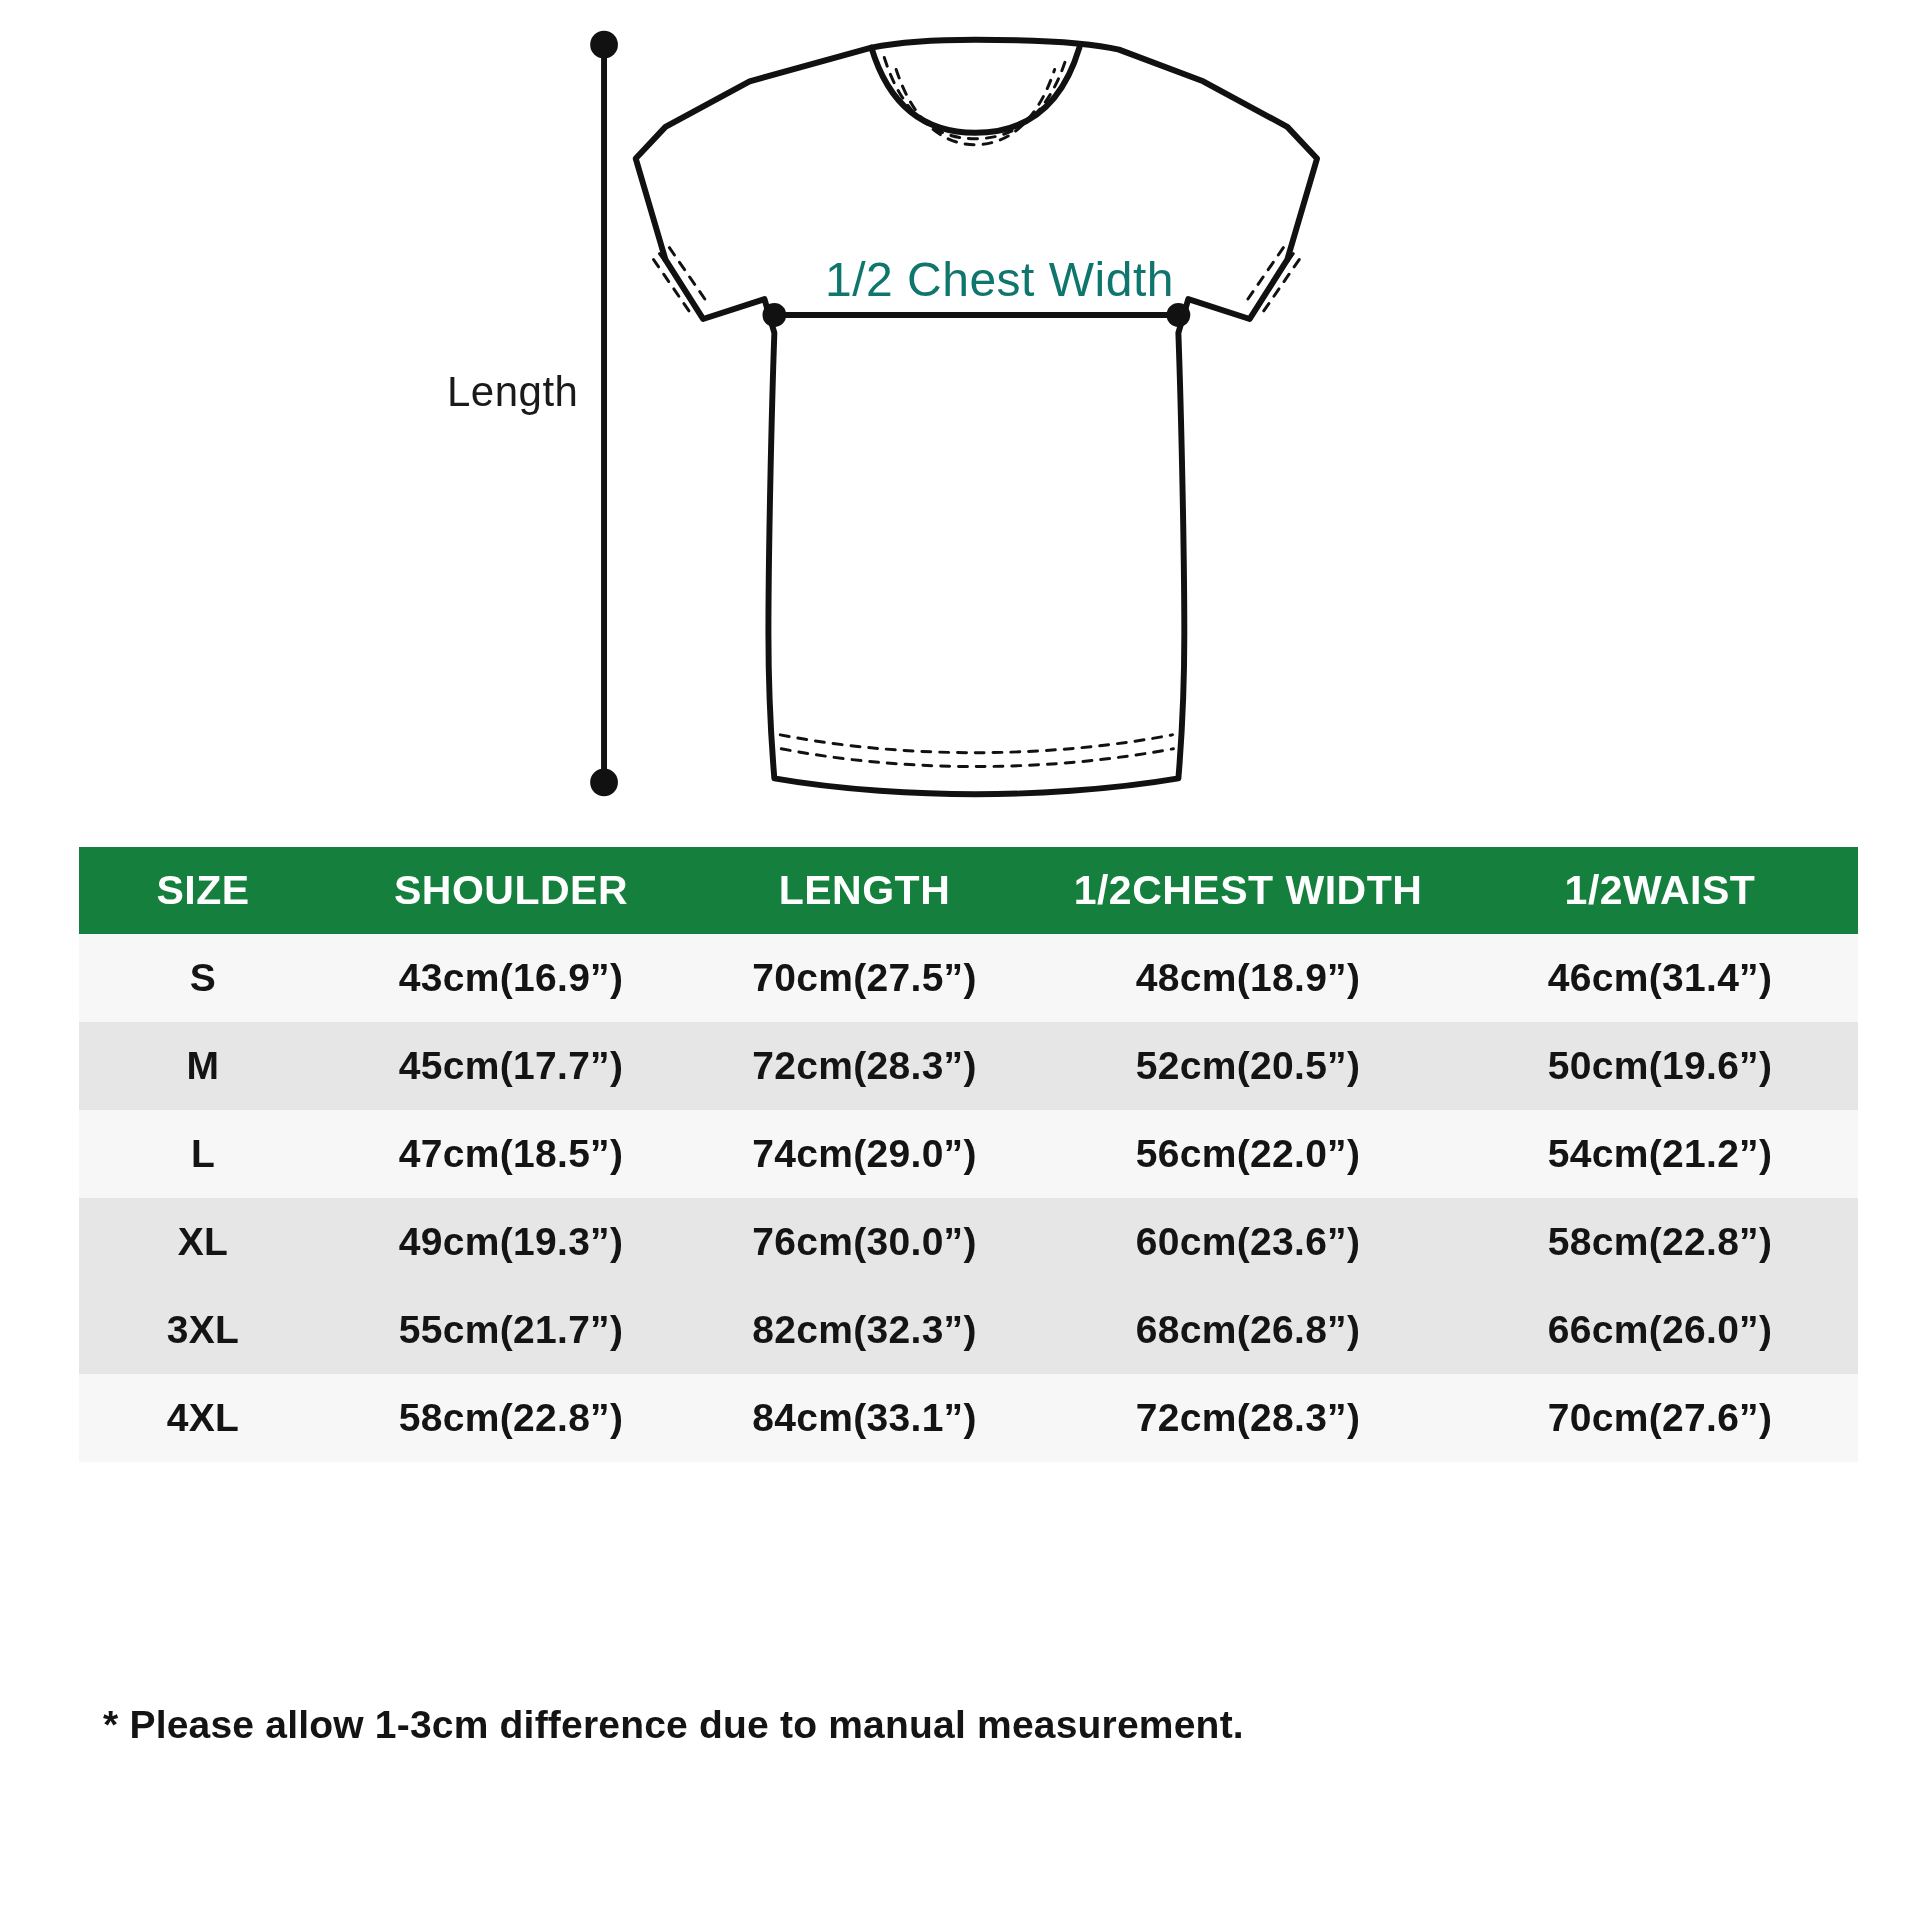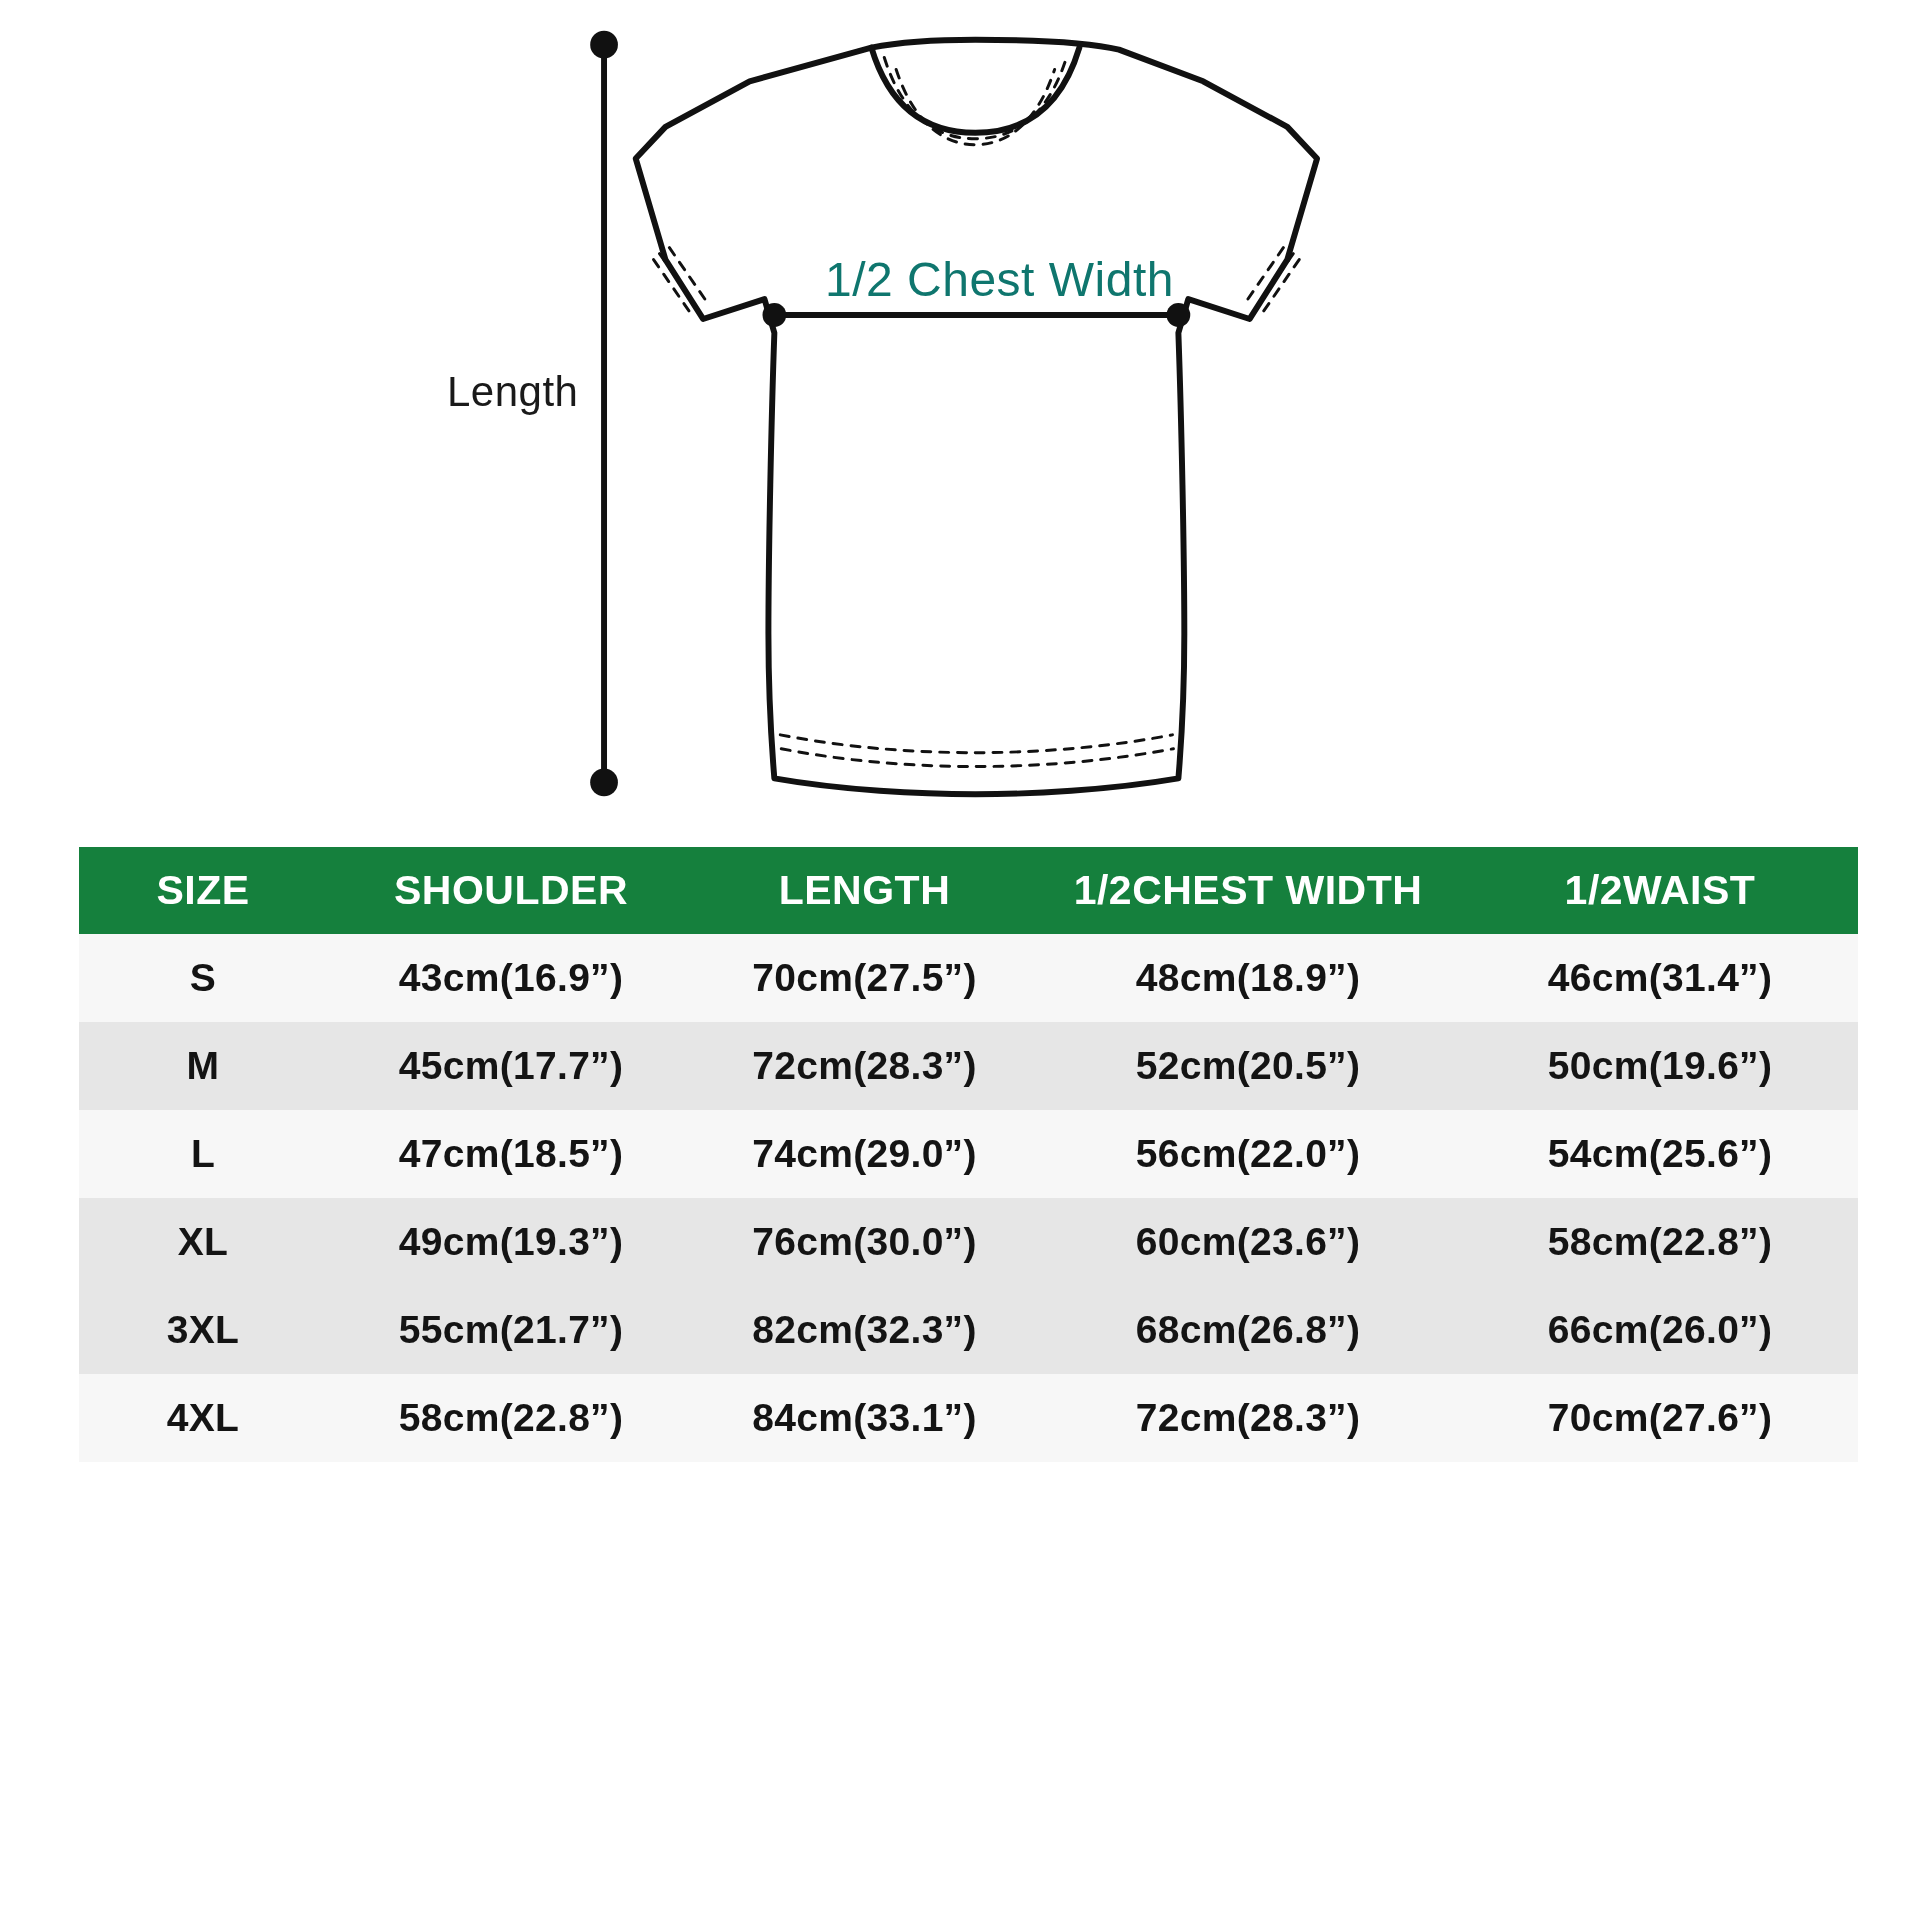--- a/index.html
+++ b/index.html
@@ -204,21 +204,21 @@
           <td class="col-2">45cm(17.7”)</td>
           <td class="col-3">72cm(28.3”)</td>
           <td class="col-4">52cm(20.5”)</td>
           <td class="col-5">50cm(19.6”)</td>
         </tr>
         <tr class="row-odd">
           <td class="col-size">L</td>
           <td class="col-2">47cm(18.5”)</td>
           <td class="col-3">74cm(29.0”)</td>
           <td class="col-4">56cm(22.0”)</td>
-          <td class="col-5">54cm(25.6”)</td>
+          <td class="col-5">54cm(21.2”)</td>
         </tr>
         <tr class="row-even">
           <td class="col-size">XL</td>
           <td class="col-2">49cm(19.3”)</td>
           <td class="col-3">76cm(30.0”)</td>
           <td class="col-4">60cm(23.6”)</td>
           <td class="col-5">58cm(22.8”)</td>
         </tr>
         <tr class="row-even">
           <td class="col-size">3XL</td>
@@ -231,15 +231,16 @@
           <td class="col-size">4XL</td>
           <td class="col-2">58cm(22.8”)</td>
           <td class="col-3">84cm(33.1”)</td>
           <td class="col-4">72cm(28.3”)</td>
           <td class="col-5">70cm(27.6”)</td>
         </tr>
       </tbody>
     </table>
   </div>
 
+  <div class="footnote">* Please allow 1-3cm difference due to manual measurement.</div>
 
 </div>
 
 
 </body></html>

